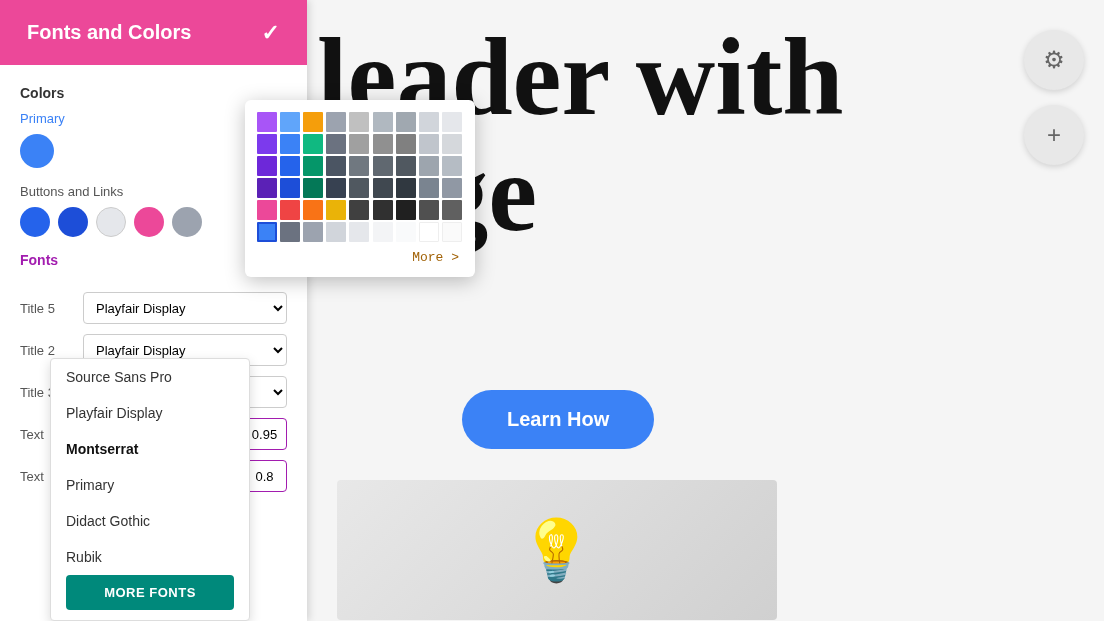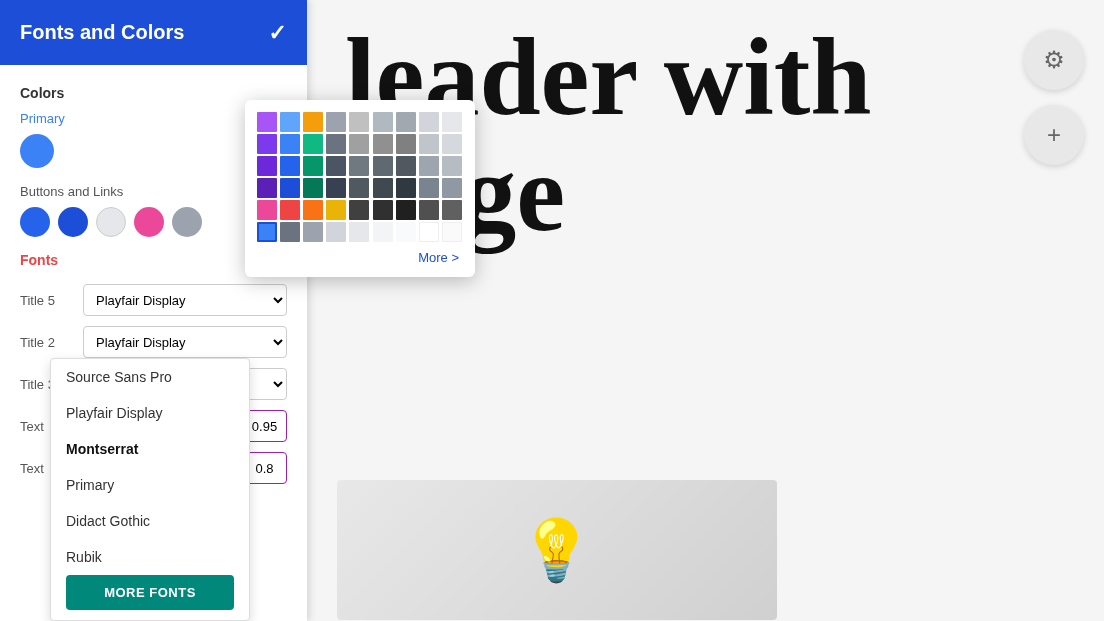--- a/index.html
+++ b/index.html
@@ -19,21 +19,20 @@
     .hero-text {
       position: absolute;
       top: 20px;
       left: 10px;
       font-family: 'Georgia', serif;
       font-weight: 900;
       font-size: 110px;
       color: #111;
       line-height: 1.05;
       white-space: nowrap;
-      margin-left: 28px;
     }
 
     .hero-subtitle {
       position: absolute;
       top: 300px;
       left: 10px;
       font-family: Arial, sans-serif;
       font-size: 36px;
       color: #333;
     }
@@ -102,23 +101,23 @@
       left: 0;
       top: 0;
       width: 307px;
       height: 621px;
       background: white;
       z-index: 10;
       box-shadow: 2px 0 8px rgba(0,0,0,0.15);
     }
 
     .panel-header {
-      background: #1d4ed8;
+      background: #ec4899;
       color: white;
-      padding: 20px 20px;
+      padding: 20px 27px;
       display: flex;
       align-items: center;
       justify-content: space-between;
       height: 65px;
     }
 
     .panel-title {
       font-size: 20px;
       font-weight: 600;
     }
@@ -171,22 +170,22 @@
     .color-dot {
       width: 30px;
       height: 30px;
       border-radius: 50%;
       display: inline-block;
     }
 
     .fonts-section-label {
       font-size: 14px;
       font-weight: bold;
-      color: #ef4444;
-      margin-bottom: 16px;
+      color: #a21caf;
+      margin-bottom: 24px;
     }
 
     .font-row {
       display: flex;
       align-items: center;
       margin-bottom: 10px;
       gap: 8px;
     }
 
     .font-row-label {
@@ -284,33 +283,35 @@
     .color-cell {
       width: 20px;
       height: 20px;
       cursor: pointer;
       border-radius: 1px;
     }
 
     .more-link {
       text-align: right;
       font-size: 13px;
-      color: #1d4ed8;
+      color: #a16207;
       cursor: pointer;
       padding-right: 4px;
+      font-family: Liberation Mono, monospace;
     }
   </style>
 </head>
 <body>
 
 <div class="main-content">
   <div class="hero-text">
     <div>leader with</div>
     <div>nage</div>
   </div>
+  <button class="learn-how-btn">Learn How</button>
   <div class="bottom-image">
     <span class="lamp-icon">💡</span>
   </div>
 
   <div class="right-buttons">
     <button class="circle-btn">
       <span>⚙</span>
     </button>
     <button class="circle-btn">
       <span>+</span>

